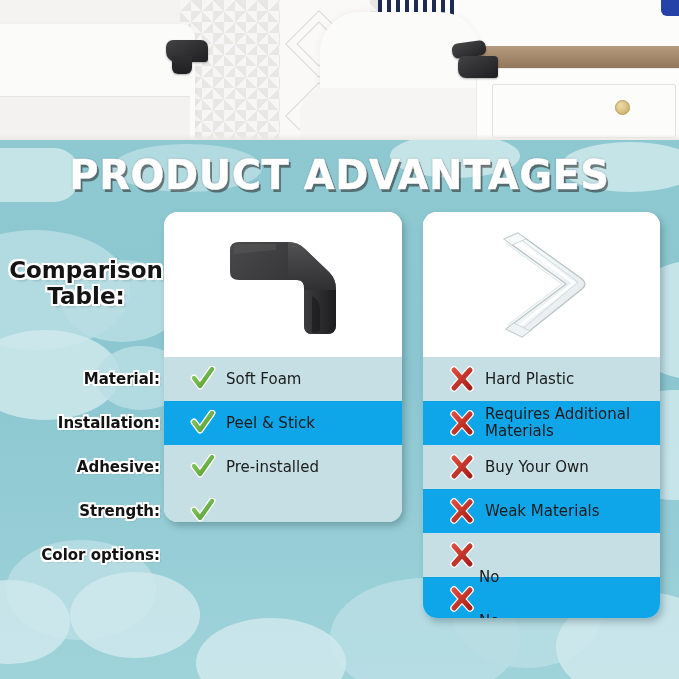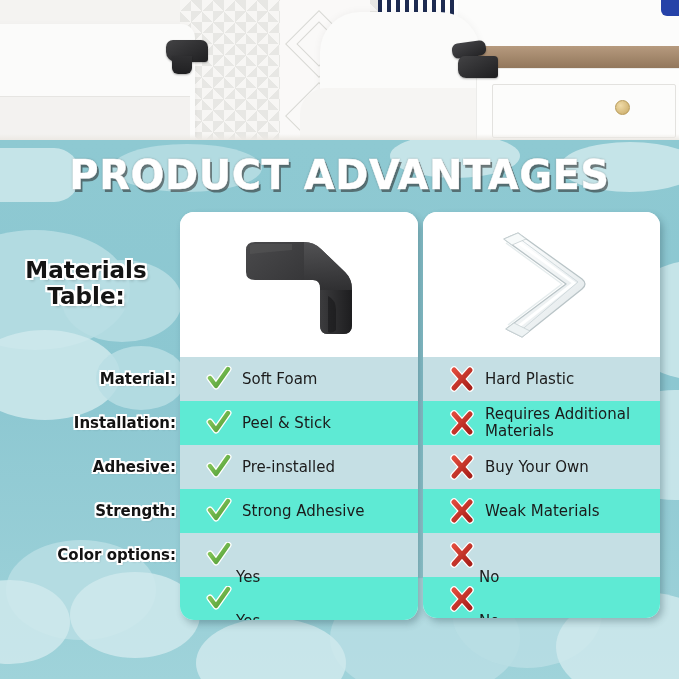--- a/index.html
+++ b/index.html
@@ -61,41 +61,41 @@
 
   
   .comp-head{position:absolute;left:4px;top:258px;width:164px;text-align:center;
     font-family:"DejaVu Sans", sans-serif;font-size:23px;font-weight:bold;line-height:1.12;
     color:#141414;
     text-shadow:
       -2px -2px 0 #fff, 2px -2px 0 #fff, -2px 2px 0 #fff, 2px 2px 0 #fff,
       -2px 0 0 #fff, 2px 0 0 #fff, 0 -2px 0 #fff, 0 2px 0 #fff,
       3px 3px 3px rgba(0,0,0,.18);}
 
-  .labels{position:absolute;left:16px;top:357px;width:168px;}
+  .labels{position:absolute;left:0;top:357px;width:168px;}
   .lab{height:44px;display:flex;align-items:center;justify-content:flex-end;
     padding-right:8px;box-sizing:border-box;
     font-family:"DejaVu Sans", sans-serif;font-size:15px;font-weight:bold;color:#131313;
     text-shadow:
       -1.6px -1.6px 0 #fff, 1.6px -1.6px 0 #fff, -1.6px 1.6px 0 #fff, 1.6px 1.6px 0 #fff,
       -1.6px 0 0 #fff, 1.6px 0 0 #fff, 0 -1.6px 0 #fff, 0 1.6px 0 #fff,
       2px 2px 2px rgba(0,0,0,.2);}
 
   
   .card{position:absolute;top:212px;background:#ffffff;border-radius:14px;overflow:hidden;
     box-shadow:3px 4px 7px rgba(30,60,70,.30);}
-  .card.left{left:180px;width:238px;height:408px;}
+  .card.left{left:164px;width:238px;height:310px;}
   .card.right{left:423px;width:237px;height:406px;}
 
   .card-img{height:145px;display:flex;align-items:center;justify-content:center;background:#fff;}
 
   .rows{position:absolute;left:0;top:145px;width:100%;}
   .row{height:44px;display:flex;align-items:center;box-sizing:border-box;padding-left:22px;}
   .row.tint{background:#c5dfe4;}
-  .row.plain{background:#5eead4;}
+  .row.plain{background:#0ea5e9;}
 
   .mark{width:34px;flex:none;display:flex;align-items:center;justify-content:center;}
   .mark svg{display:block;}
 
   .rtext{font-family:"DejaVu Sans", sans-serif;font-size:15px;color:#1b1b1b;line-height:1.12;
     padding-left:6px;}
   .row.center .rtext{flex:1;text-align:left;padding-right:34px;padding-left:0;margin-top:44px;}
 
   
   .foam-wrap{position:relative;width:135px;height:110px;}
@@ -146,21 +146,21 @@
     <div class="cloud pale" style="left:-50px;top:440px;width:120px;height:84px;"></div>
     <div class="cloud" style="left:330px;top:438px;width:190px;height:120px;"></div>
     <div class="cloud" style="left:452px;top:418px;width:150px;height:110px;"></div>
     <div class="cloud pale" style="left:556px;top:452px;width:170px;height:110px;"></div>
     <div class="cloud pale" style="left:196px;top:478px;width:150px;height:90px;"></div>
   </div>
 
   <div class="title">PRODUCT ADVANTAGES</div>
 
   <div class="comp-head">
-    <div>Materials</div>
+    <div>Comparison</div>
     <div>Table:</div>
   </div>
 
   <div class="labels">
     <div class="lab">Material:</div>
     <div class="lab">Installation:</div>
     <div class="lab">Adhesive:</div>
     <div class="lab">Strength:</div>
     <div class="lab">Color options:</div>
   </div>
@@ -225,29 +225,20 @@
       <div class="row tint">
         <span class="mark">
           <svg width="26" height="26" viewBox="0 0 26 26">
             <path d="M4 12 L10 20 L22 3" fill="none" stroke="#ffffff" stroke-width="7" stroke-linecap="round" stroke-linejoin="round"></path>
             <path d="M4 12 L10 20 L22 3" fill="none" stroke="url(#ck)" stroke-width="4.4" stroke-linecap="round" stroke-linejoin="round"></path>
           </svg>
         </span>
         <span class="rtext">Pre-installed</span>
       </div>
 
-      <div class="row plain">
-        <span class="mark">
-          <svg width="26" height="26" viewBox="0 0 26 26">
-            <path d="M4 12 L10 20 L22 3" fill="none" stroke="#ffffff" stroke-width="7" stroke-linecap="round" stroke-linejoin="round"></path>
-            <path d="M4 12 L10 20 L22 3" fill="none" stroke="url(#ck)" stroke-width="4.4" stroke-linecap="round" stroke-linejoin="round"></path>
-          </svg>
-        </span>
-        <span class="rtext">Strong Adhesive</span>
-      </div>
 
       <div class="row tint center">
         <span class="mark">
           <svg width="26" height="26" viewBox="0 0 26 26">
             <path d="M4 12 L10 20 L22 3" fill="none" stroke="#ffffff" stroke-width="7" stroke-linecap="round" stroke-linejoin="round"></path>
             <path d="M4 12 L10 20 L22 3" fill="none" stroke="url(#ck)" stroke-width="4.4" stroke-linecap="round" stroke-linejoin="round"></path>
           </svg>
         </span>
         <span class="rtext">Yes</span>
       </div>

